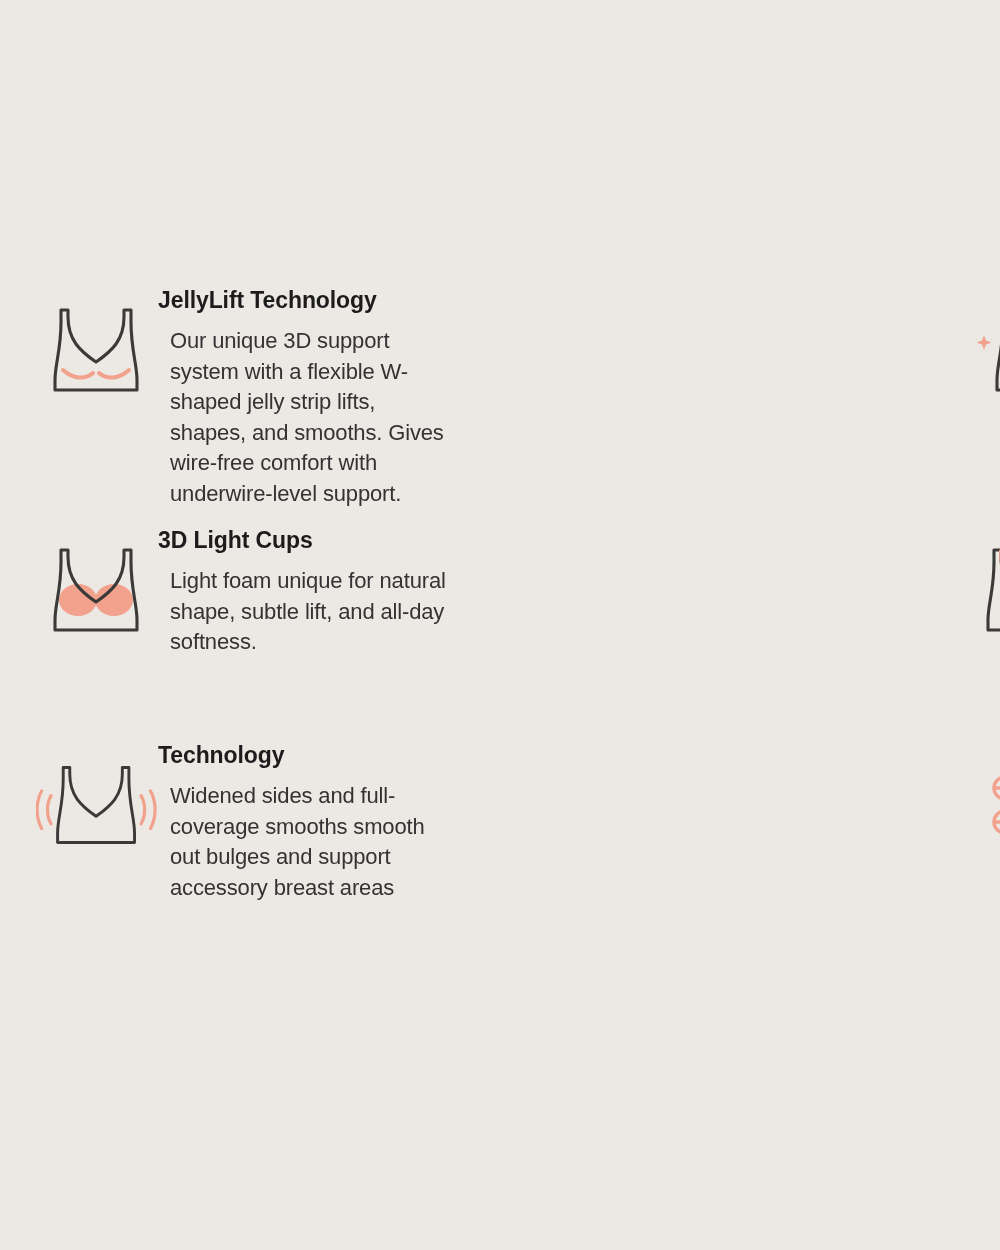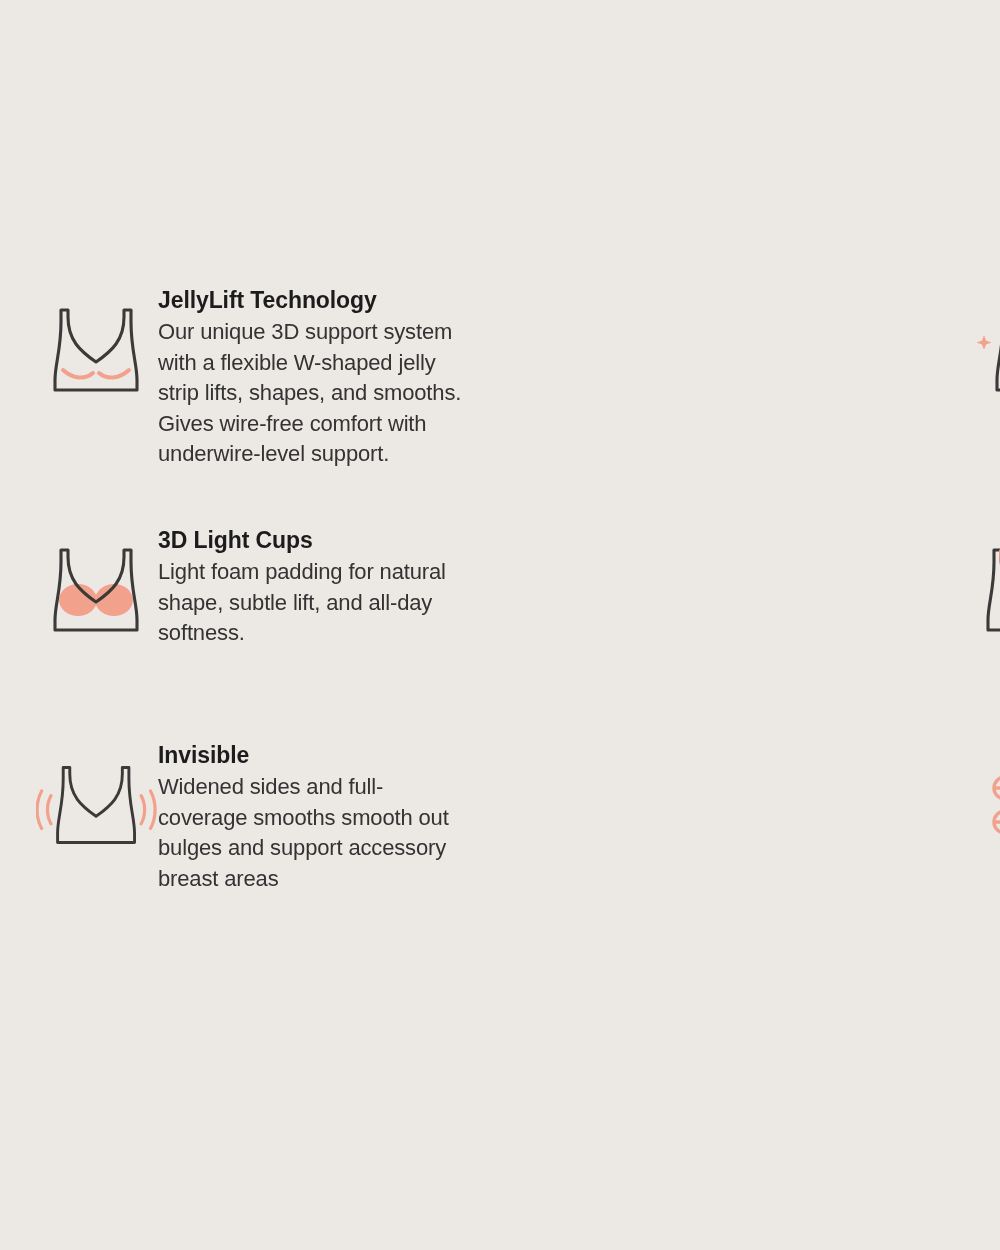--- a/index.html
+++ b/index.html
@@ -65,21 +65,21 @@
     font-weight: bold;
     line-height: 1.22;
     letter-spacing: -0.1px;
     color: #1c1c1c;
     margin: 0 0 3px 0;
   }
   .feature-desc {
     font-size: 22px;
     line-height: 1.39;
     color: #333333;
-    margin: 0;
+    margin: 12px;
     letter-spacing: -0.15px;
   }
 </style>
 </head>
 <body>
 
 <div class="page">
 
   <div class="feature-grid">
 
@@ -111,21 +111,21 @@
     <div class="feature col-left">
       <div class="icon-wrap">
         <svg width="92" height="96" viewBox="0 0 92 96" fill="none" xmlns="http://www.w3.org/2000/svg">
           <ellipse cx="27" cy="58" rx="19" ry="16" fill="#f2a18c"></ellipse>
           <ellipse cx="63" cy="58" rx="19" ry="16" fill="#f2a18c"></ellipse>
           <path d="M10 8 L17 8 L17 15 C17 38 29 49 45 60 C61 49 73 38 73 15 L73 8 L80 8 L80 20 C80 48 86 62 86 78 L86 88 L4 88 L4 78 C4 62 10 48 10 20 Z" stroke="#3a3a38" stroke-width="3.1" stroke-linejoin="round" stroke-linecap="round" fill="none"></path>
         </svg>
       </div>
       <div class="feature-text">
         <h3 class="feature-title">3D Light Cups</h3>
-        <p class="feature-desc">Light foam padding for natural shape, subtle lift, and all-day softness.</p>
+        <p class="feature-desc">Light foam unique for natural shape, subtle lift, and all-day softness.</p>
       </div>
     </div>
 
     <div class="feature col-right">
       <div class="icon-wrap">
         <svg width="92" height="96" viewBox="0 0 92 96" fill="none" xmlns="http://www.w3.org/2000/svg">
           <path d="M10 8 L17 8 L17 15 C17 38 29 49 45 60 C61 49 73 38 73 15 L73 8 L80 8 L80 20 C80 48 86 62 86 78 L86 88 L4 88 L4 78 C4 62 10 48 10 20 Z" stroke="#3a3a38" stroke-width="3.1" stroke-linejoin="round" stroke-linecap="round" fill="none"></path>
           <path d="M17 9 C17 38 29 49 45 61 C61 49 73 38 73 9" stroke="#f2a18c" stroke-width="4" stroke-linecap="round" stroke-linejoin="round" fill="none"></path>
         </svg>
       </div>
@@ -136,21 +136,21 @@
       <div class="icon-wrap">
         <svg width="130" height="96" viewBox="0 0 130 96" fill="none" xmlns="http://www.w3.org/2000/svg">
           <path d="M29 8 L36 8 L36 15 C36 38 48 49 64 60 C80 49 92 38 92 15 L92 8 L99 8 L99 20 C99 48 105 62 105 78 L105 88 L23 88 L23 78 C23 62 29 48 29 20 Z" stroke="#3a3a38" stroke-width="3.1" stroke-linejoin="round" stroke-linecap="round" fill="none"></path>
           <path d="M16 38 C11 47 11 59 16 68" stroke="#f2a18c" stroke-width="3.4" stroke-linecap="round" fill="none"></path>
           <path d="M6 33 C-0.5 45 -0.5 61 6 73" stroke="#f2a18c" stroke-width="3.4" stroke-linecap="round" fill="none"></path>
           <path d="M112 38 C117 47 117 59 112 68" stroke="#f2a18c" stroke-width="3.4" stroke-linecap="round" fill="none"></path>
           <path d="M122 33 C128.5 45 128.5 61 122 73" stroke="#f2a18c" stroke-width="3.4" stroke-linecap="round" fill="none"></path>
         </svg>
       </div>
       <div class="feature-text">
-        <h3 class="feature-title">Invisible</h3>
+        <h3 class="feature-title">Technology</h3>
         <p class="feature-desc">Widened sides and full-coverage smooths smooth out bulges and support accessory breast areas</p>
       </div>
     </div>
 
     <div class="feature col-right">
       <div class="icon-wrap">
         <svg width="80" height="92" viewBox="0 0 80 92" fill="none" xmlns="http://www.w3.org/2000/svg">
 
           <line x1="13" y1="4" x2="13" y2="86" stroke="#3a3a38" stroke-width="3.6" stroke-linecap="round"></line>
           <line x1="29" y1="4" x2="29" y2="86" stroke="#3a3a38" stroke-width="3.6" stroke-linecap="round"></line>

